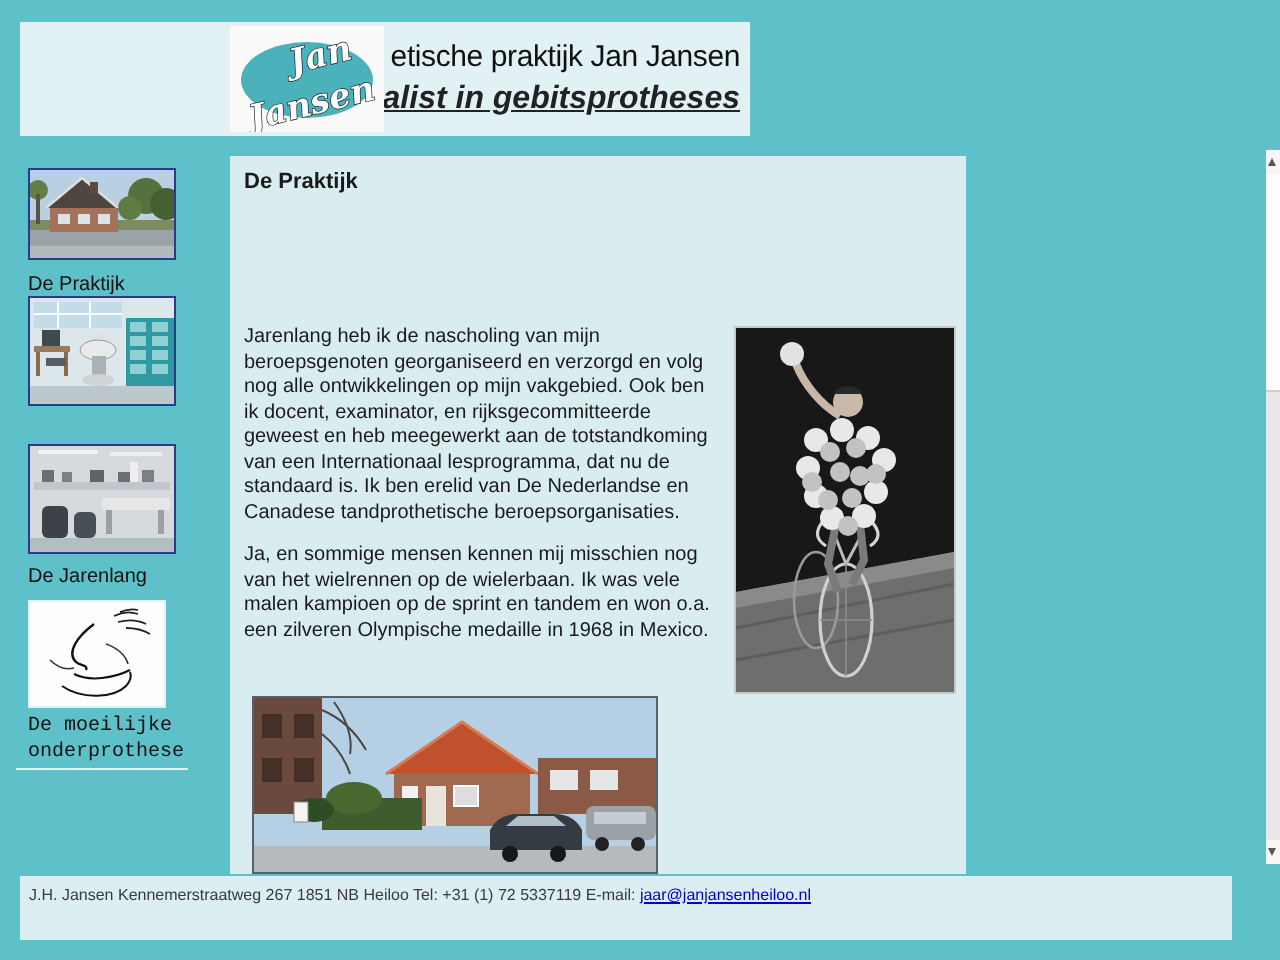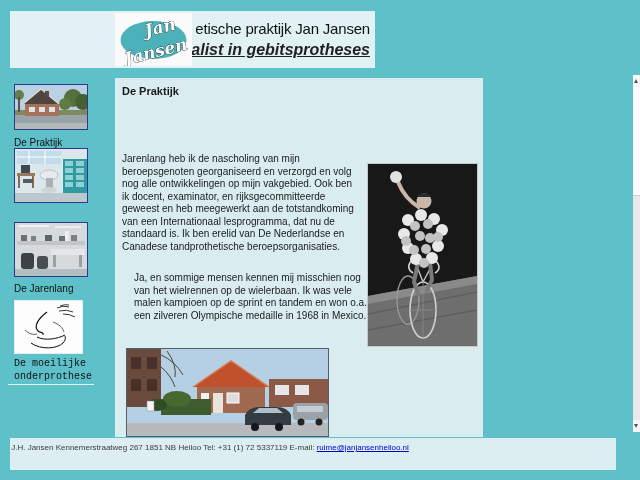--- a/index.html
+++ b/index.html
@@ -20,22 +20,22 @@
   .thumb svg{display:block;}
   .thumb-sketch{border:1px solid #dfeff2;background:#fdfdfd;}
   .side-label{position:absolute;left:14px;font-size:10px;line-height:13px;color:#111;cursor:pointer;}
   .side-rule{position:absolute;left:8px;top:384px;width:86px;height:1px;background:#e6f4f6;}
 
   
   .content-box{position:absolute;left:115px;top:78px;width:368px;height:359px;background:#d9edf1;overflow:hidden;}
   .content-box .heading{position:absolute;left:7px;top:7px;font-size:11px;font-weight:bold;}
   .para{position:absolute;left:7px;font-size:10px;line-height:12.5px;margin:0;}
   .para-welcome{top:26px;width:356px;white-space:pre-line;}
-  .para-nascholing{top:75px;width:240px;}
-  .para-wielrennen{top:194px;width:240px;margin-left:12px;}
+  .para-nascholing{top:85px;width:240px;}
+  .para-wielrennen{top:194px;width:240px;}
   .bike-photo{position:absolute;left:252px;top:85px;width:111px;height:184px;box-sizing:border-box;
               border:1px solid #c8c8c8;background:#181818;}
   .bottom-photo{position:absolute;left:11px;top:270px;width:203px;height:89px;box-sizing:border-box;
                 border:1px solid #55606a;background:#b5cfe4;overflow:hidden;}
   .location-text{position:absolute;left:219px;top:271px;width:150px;font-size:10px;line-height:12.5px;}
 
   
   .footer-band{position:absolute;left:10px;top:438px;width:606px;height:32px;background:#dceef2;}
   .footer-inner{position:absolute;left:0;top:4px;width:400px;text-align:center;font-size:8px;
                 line-height:11px;color:#3a3a3a;white-space:nowrap;}
@@ -236,21 +236,21 @@
         <polygon points="126,64 132,59 150,59 156,64" fill="#aebfca"></polygon>
         <circle cx="128" cy="78" r="4" fill="#14181c"></circle>
           <circle cx="152" cy="78" r="4" fill="#14181c"></circle>
       </svg>
     </div>
 
   </div>
 
   <div class="footer-band">
     <div class="footer-inner">
-      <div><span>J.H. Jansen Kennemerstraatweg 267 1851 NB Heiloo Tel: +31 (1) 72 5337119 E-mail: </span><a>ruime@janjansenheiloo.nl</a></div>
+      <div><span>J.H. Jansen Kennemerstraatweg 267 1851 NB Heiloo Tel: +31 (1) 72 5337119 E-mail: </span><a>jaar@janjansenheiloo.nl</a></div>
     </div>
   </div>
 
   <div class="scrollbar">
     <div class="sb-btn sb-up">
       <span class="tri tri-up"></span>
     </div>
     <div class="sb-thumb"></div>
     <div class="sb-btn sb-down">
       <span class="tri tri-down"></span>

